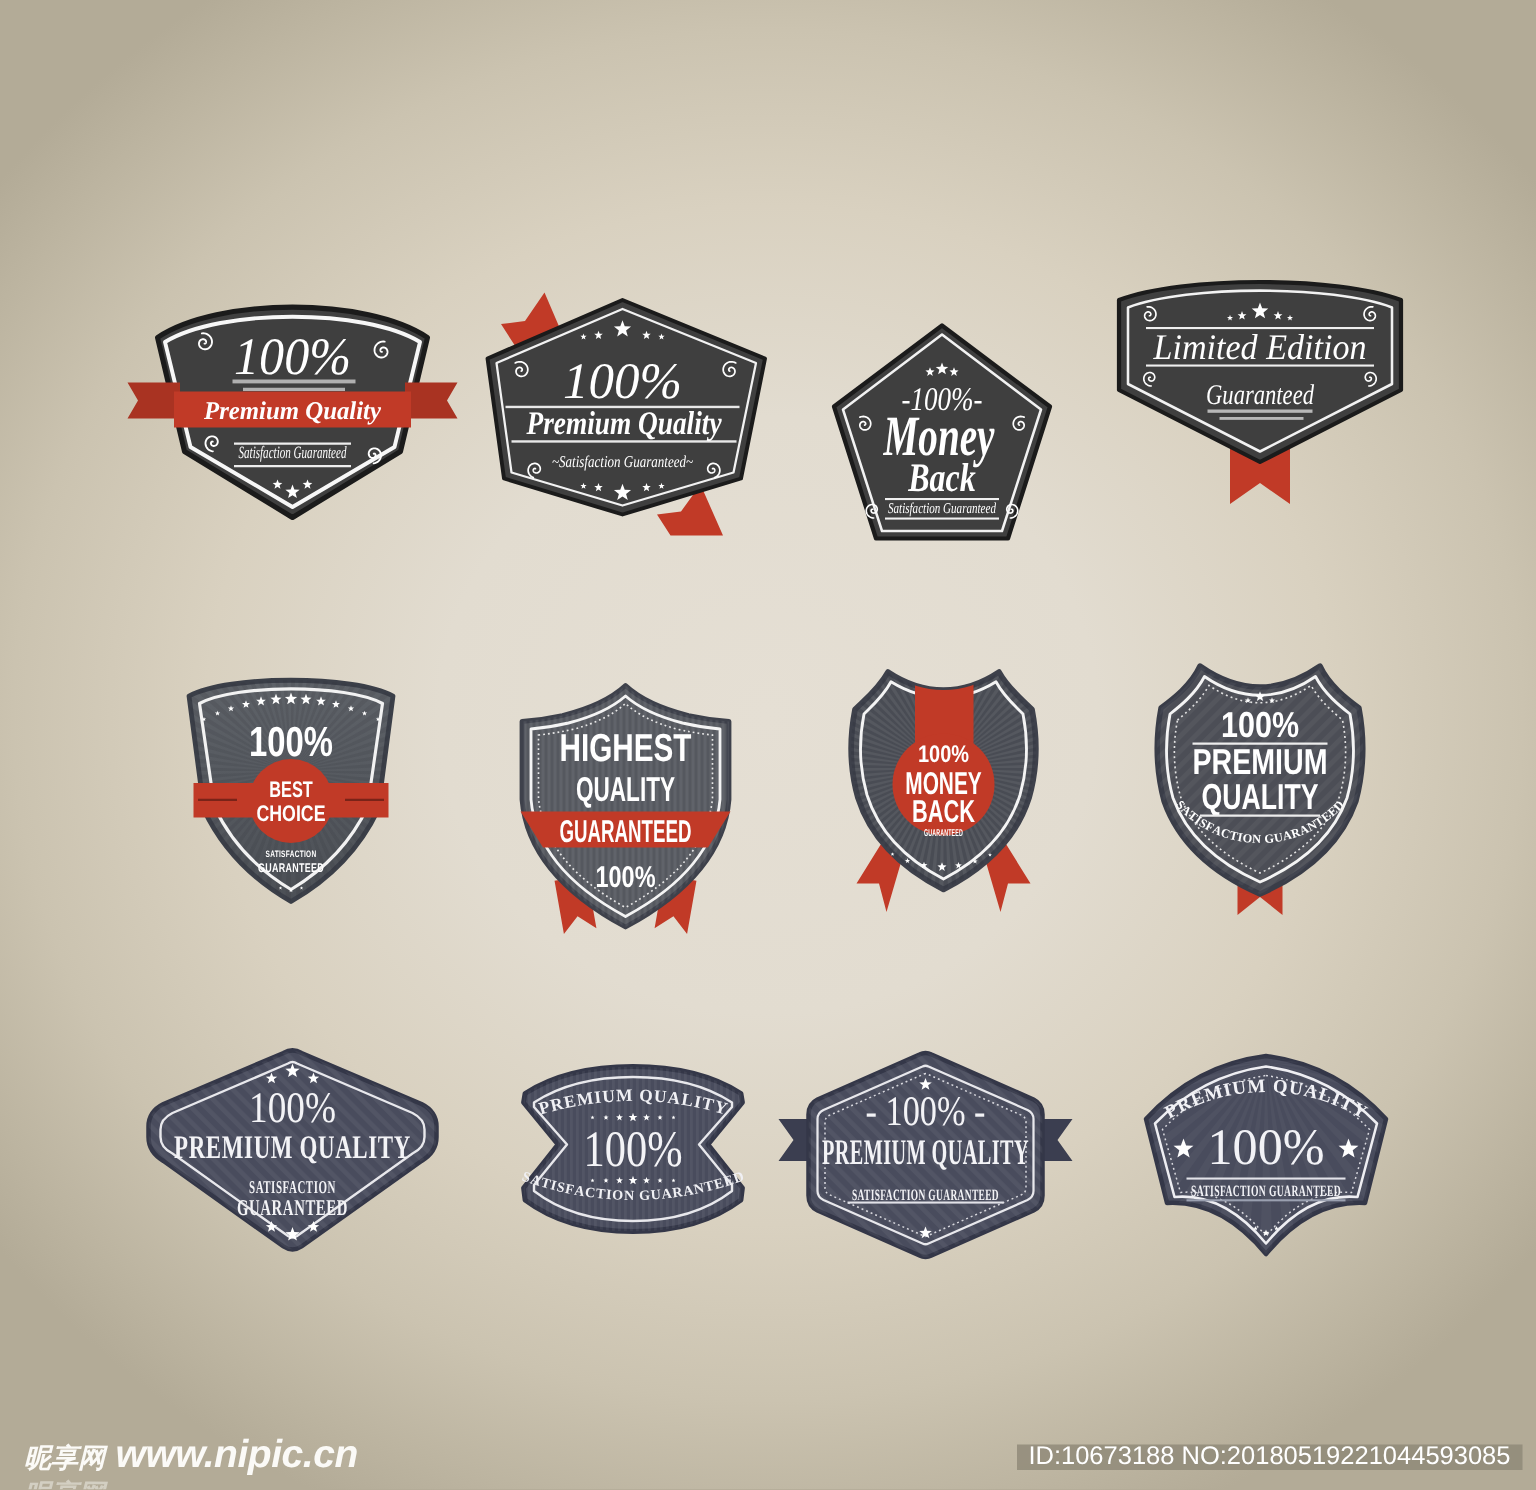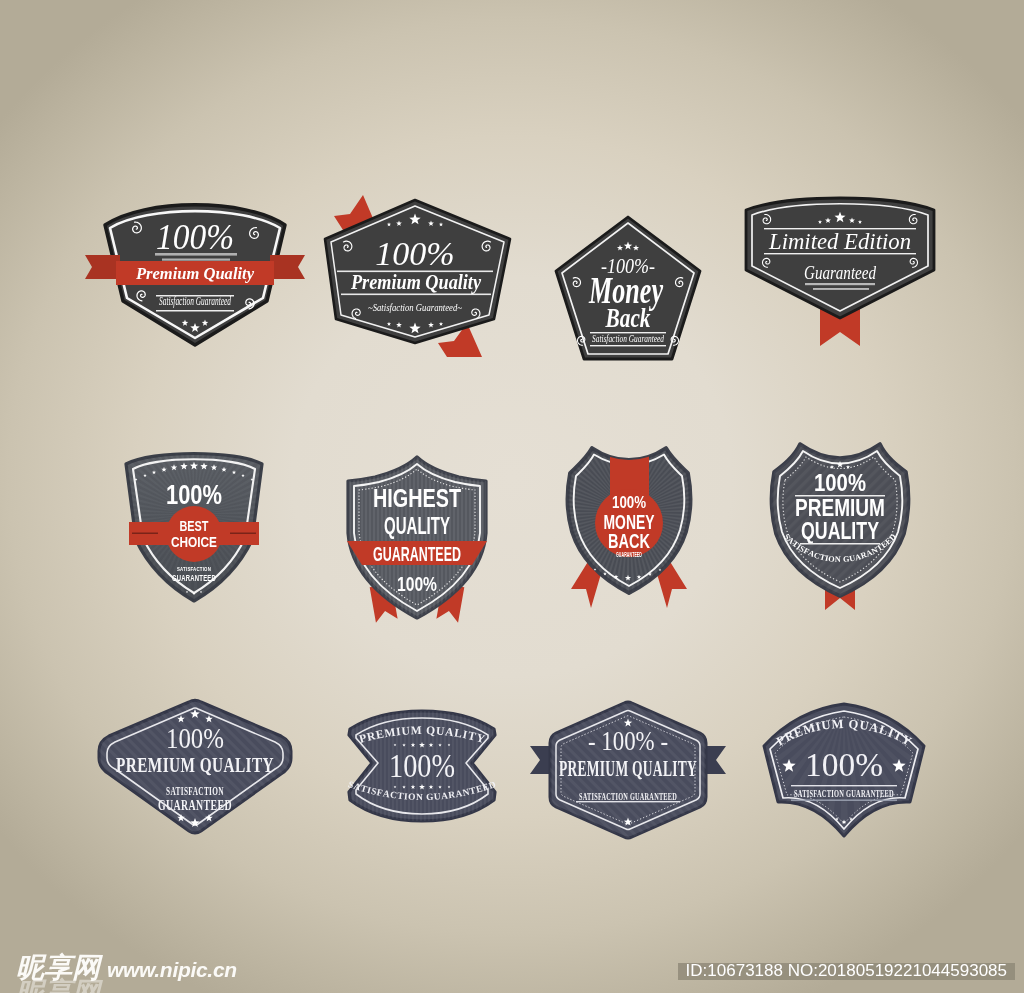--- a/index.html
+++ b/index.html
@@ -4,23 +4,23 @@
 <title>Vintage Premium Quality Badges</title>
 <style>
   html,body{margin:0;padding:0;background:#b3ab97;}
   body{width:1024px;height:993px;overflow:hidden;font-family:"Liberation Sans",sans-serif;}
   #page{position:relative;width:1024px;height:993px;overflow:hidden;
     background:radial-gradient(ellipse 63% 59% at 50% 48%, #e5dfd4 0%, #e2dcd0 34%, #d9d1c0 58%, #cbc3b0 78%, #bcb4a0 92%, #b3ab97 100%);
   }
   .badge{position:absolute;}
   .badge svg{display:block;overflow:visible;}
   #footer-wm{position:absolute;left:16px;bottom:11px;display:flex;align-items:baseline;gap:7px;}
-  .wm-cn{font-family:"Liberation Sans",sans-serif;font-weight:bold;font-size:28px;color:#fbfaf7;
+  .wm-cn{font-family:"Liberation Sans",sans-serif;font-weight:bold;font-size:18px;color:#fbfaf7;
      font-style:italic;letter-spacing:0px;line-height:1;}
-  .wm-url{font-family:"Liberation Sans",sans-serif;font-weight:bold;font-style:italic;font-size:21px;color:#fbfaf7;
+  .wm-url{font-family:"Liberation Sans",sans-serif;font-weight:bold;font-style:italic;font-size:26px;color:#fbfaf7;
      line-height:1;letter-spacing:-0.3px;}
   #footer-wm2{position:absolute;left:16px;bottom:-14px;opacity:0.45;}
   #id-box{position:absolute;right:9px;bottom:13px;background:rgba(143,137,119,0.82);color:#ffffff;
      font-family:"Liberation Sans",sans-serif;font-size:17px;padding:1px 8px 2px 8px;letter-spacing:0px;white-space:nowrap;line-height:14px;}
 </style>
 </head>
 <body>
 
 <div id="page">
 
@@ -148,21 +148,21 @@
           <polygon points="84.00,31.80 84.79,33.91 87.04,34.01 85.28,35.42 85.88,37.59 84.00,36.34 82.12,37.59 82.72,35.42 80.96,34.01 83.21,33.91" fill="#ffffff"></polygon>
         </g>
         <text x="76.00" y="60.00" font-family="Liberation Serif" font-size="22.00" font-weight="normal" font-style="italic" fill="#ffffff" text-anchor="middle" textLength="54.00" lengthAdjust="spacingAndGlyphs">-100%-</text>
         <text x="74.00" y="90.00" font-family="Liberation Serif" font-size="38.00" font-weight="bold" font-style="italic" fill="#ffffff" text-anchor="middle" textLength="74.00" lengthAdjust="spacingAndGlyphs">Money</text>
         <text x="76.00" y="114.00" font-family="Liberation Serif" font-size="27.00" font-weight="bold" font-style="italic" fill="#ffffff" text-anchor="middle" textLength="45.00" lengthAdjust="spacingAndGlyphs">Back</text>
         <rect x="38" y="119" width="76" height="1.4" fill="#f0f0f0"></rect>
         <text x="76.00" y="129.00" font-family="Liberation Serif" font-size="10.00" font-weight="normal" font-style="italic" fill="#ffffff" text-anchor="middle" textLength="72.00" lengthAdjust="spacingAndGlyphs">Satisfaction Guaranteed</text>
         <rect x="38" y="132" width="76" height="1.4" fill="#f0f0f0"></rect>
       </svg>
     </div>
-  <div class="badge" style="left:742.0px;top:194.0px">
+  <div class="badge" style="left:742.0px;top:184px">
       <svg width="216" height="166" viewBox="0 0 216 166">
         <g>
           <path d="M 78,90 L 118,90 L 118,152 L 98,138 L 78,152 Z" fill="#c13a27"></path>
         </g>
         <path d="M 4,16 C 46,0 150,0 192,16 L 192,76 L 98,124 L 4,76 Z" fill="#3f3f3f" stroke="#1b1b1b" stroke-width="2.8" stroke-linejoin="round"></path>
         <path d="M 10,21 C 50,6 146,6 186,21 L 186,72 L 98,117 L 10,72 Z" fill="none" stroke="#f2f2f2" stroke-width="1.7" stroke-linejoin="round"></path>
         <g>
           <g transform="translate(24.00,26.00) rotate(-8.0) scale(1.000,1.000)">
             <path d="M -0.49,-5.58 L 0.30,-5.51 L 1.07,-5.34 L 1.79,-5.06 L 2.45,-4.68 L 3.04,-4.22 L 3.56,-3.69 L 3.98,-3.10 L 4.31,-2.47 L 4.55,-1.80 L 4.68,-1.12 L 4.71,-0.44 L 4.65,0.23 L 4.49,0.88 L 4.25,1.48 L 3.92,2.03 L 3.53,2.52 L 3.08,2.94 L 2.58,3.29 L 2.05,3.55 L 1.50,3.73 L 0.94,3.83 L 0.37,3.85 L -0.17,3.78 L -0.69,3.64 L -1.18,3.43 L -1.61,3.16 L -2.00,2.83 L -2.33,2.46 L -2.59,2.06 L -2.79,1.63 L -2.92,1.19 L -2.98,0.74 L -2.98,0.31 L -2.91,-0.12 L -2.79,-0.52 L -2.61,-0.88 L -2.39,-1.21 L -2.13,-1.49 L -1.84,-1.72 L -1.53,-1.91 L -1.20,-2.04 L -0.87,-2.11 L -0.54,-2.14 L -0.23,-2.12 L 0.07,-2.05 L 0.35,-1.94 L 0.60,-1.80 L 0.81,-1.62 L 0.99,-1.43 L 1.12,-1.21 L 1.22,-0.99 L 1.28,-0.77 L 1.31,-0.55 L 1.30,-0.34 L 1.25,-0.14 L 1.18,0.04 L 1.09,0.19 L 0.97,0.32 L 0.85,0.42 L 0.71,0.49 L 0.58,0.53 L 0.45,0.55 L 0.33,0.54 L 0.21,0.51" fill="none" stroke="#ffffff" stroke-width="1.10" stroke-linecap="round"></path>
           </g>
@@ -624,21 +624,21 @@
           <polygon points="64.00,77.20 64.44,78.39 65.71,78.44 64.72,79.23 65.06,80.46 64.00,79.76 62.94,80.46 63.28,79.23 62.29,78.44 63.56,78.39" fill="#ffffff"></polygon>
           <polygon points="73.00,76.60 73.59,78.18 75.28,78.26 73.96,79.31 74.41,80.94 73.00,80.01 71.59,80.94 72.04,79.31 70.72,78.26 72.41,78.18" fill="#ffffff"></polygon>
           <polygon points="82.00,75.90 82.77,77.95 84.95,78.04 83.24,79.40 83.82,81.51 82.00,80.30 80.18,81.51 80.76,79.40 79.05,78.04 81.23,77.95" fill="#ffffff"></polygon>
           <polygon points="91.00,76.60 91.59,78.18 93.28,78.26 91.96,79.31 92.41,80.94 91.00,80.01 89.59,80.94 90.04,79.31 88.72,78.26 90.41,78.18" fill="#ffffff"></polygon>
           <polygon points="100.00,77.20 100.44,78.39 101.71,78.44 100.72,79.23 101.06,80.46 100.00,79.76 98.94,80.46 99.28,79.23 98.29,78.44 99.56,78.39" fill="#ffffff"></polygon>
           <polygon points="109.00,77.60 109.35,78.52 110.33,78.57 109.56,79.18 109.82,80.13 109.00,79.59 108.18,80.13 108.44,79.18 107.67,78.57 108.65,78.52" fill="#ffffff"></polygon>
         </g>
         <text x="82.00" y="69.00" font-family="Liberation Serif" font-size="34.00" font-weight="normal" font-style="normal" fill="#f3f3f6" text-anchor="middle" textLength="66.00" lengthAdjust="spacingAndGlyphs">100%</text>
       </svg>
     </div>
-  <div class="badge" style="left:528.0px;top:700.0px">
+  <div class="badge" style="left:517px;top:700.0px">
       <svg width="200" height="140" viewBox="0 0 200 140">
         <defs>
           <clipPath id="b11c">
             <path d="M 96,3 Q 100,1 104,3 L 172,33 Q 178,36 178,43 L 178,97 Q 178,104 172,107 L 104,137 Q 100,139 96,137 L 28,107 Q 22,104 22,97 L 22,43 Q 22,36 28,33 Z"></path>
           </clipPath>
           <pattern id="p11" width="7" height="7" patternTransform="rotate(-45)" patternUnits="userSpaceOnUse">
             <rect width="3.0" height="7" fill="#ffffff" opacity="0.05"></rect>
           </pattern>
         </defs>
         <g>

